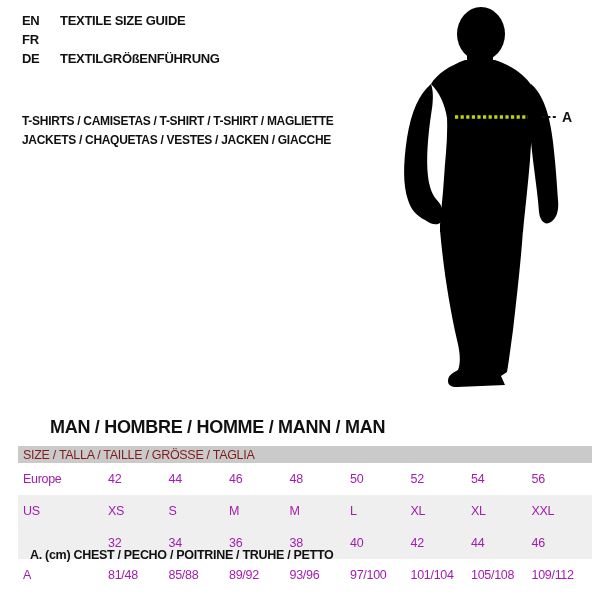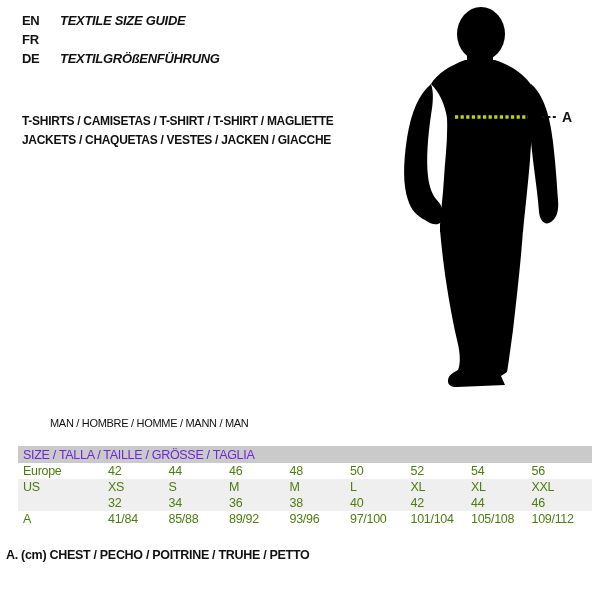--- a/index.html
+++ b/index.html
@@ -13,54 +13,54 @@
     overflow: hidden;
   }
 
   
   .lang-list { position: absolute; left: 22px; top: 11px; }
   .lang-row { display: flex; height: 19px; align-items: center; }
   .lang-code {
     width: 38px; font-size: 13px; font-weight: bold; letter-spacing: -0.3px;
   }
   .lang-label {
-    font-size: 13px; font-weight: bold; letter-spacing: -0.3px; white-space: nowrap; font-style: italic;
+    font-size: 13px; font-weight: bold; letter-spacing: -0.3px; white-space: nowrap;
   }
 
   
   .categories { position: absolute; left: 22px; top: 112px; }
   .category-line {
     font-size: 12px; font-weight: bold; letter-spacing: -0.3px;
     line-height: 19px; white-space: nowrap;
   }
 
   
   .figure-svg { position: absolute; left: 395px; top: 0; width: 205px; height: 410px; }
 
   
   .section-title {
     position: absolute; left: 22px; top: 417px;
-    font-size: 11px; font-weight: normal; letter-spacing: -0.3px; padding-left: 28px;
+    font-size: 18px; font-weight: bold; letter-spacing: -0.3px; padding-left: 28px;
   }
 
   
   .size-table { position: absolute; left: 18px; top: 446px; width: 574px; }
   .table-header {
-    height: 17px; background: #cacaca; color: #6d28d9;
+    height: 17px; background: #cacaca; color: #7f1d1d;
     font-size: 12.5px; letter-spacing: -0.3px;
     display: flex; align-items: center; padding-left: 5px;
   }
-  .table-row { display: flex; height: 16px; align-items: center; font-size: 12.5px; letter-spacing: -0.3px; color: #4d7c0f; }
+  .table-row { display: flex; height: 32px; align-items: center; font-size: 12.5px; letter-spacing: -0.3px; color: #a21caf; }
   .table-row.shade { background: #efefef; }
   .row-label { width: 90px; padding-left: 5px; }
   .row-cell { flex: 1; text-align: left; }
 
   
   .footnote {
-    position: absolute; left: 6px; top: 548px;
+    position: absolute; left: 30px; top: 548px;
     font-size: 12.5px; font-weight: bold; letter-spacing: -0.3px;
   }
 </style>
 </head>
 <body>
 
 <div class="page">
 
   <div class="lang-list">
     <div class="lang-row">
@@ -176,21 +176,21 @@
       <span class="row-cell">36</span>
       <span class="row-cell">38</span>
       <span class="row-cell">40</span>
       <span class="row-cell">42</span>
       <span class="row-cell">44</span>
       <span class="row-cell">46</span>
     </div>
 
     <div class="table-row">
       <span class="row-label">A</span>
-      <span class="row-cell">41/84</span>
+      <span class="row-cell">81/48</span>
       <span class="row-cell">85/88</span>
       <span class="row-cell">89/92</span>
       <span class="row-cell">93/96</span>
       <span class="row-cell">97/100</span>
       <span class="row-cell">101/104</span>
       <span class="row-cell">105/108</span>
       <span class="row-cell">109/112</span>
     </div>
   </div>
 

